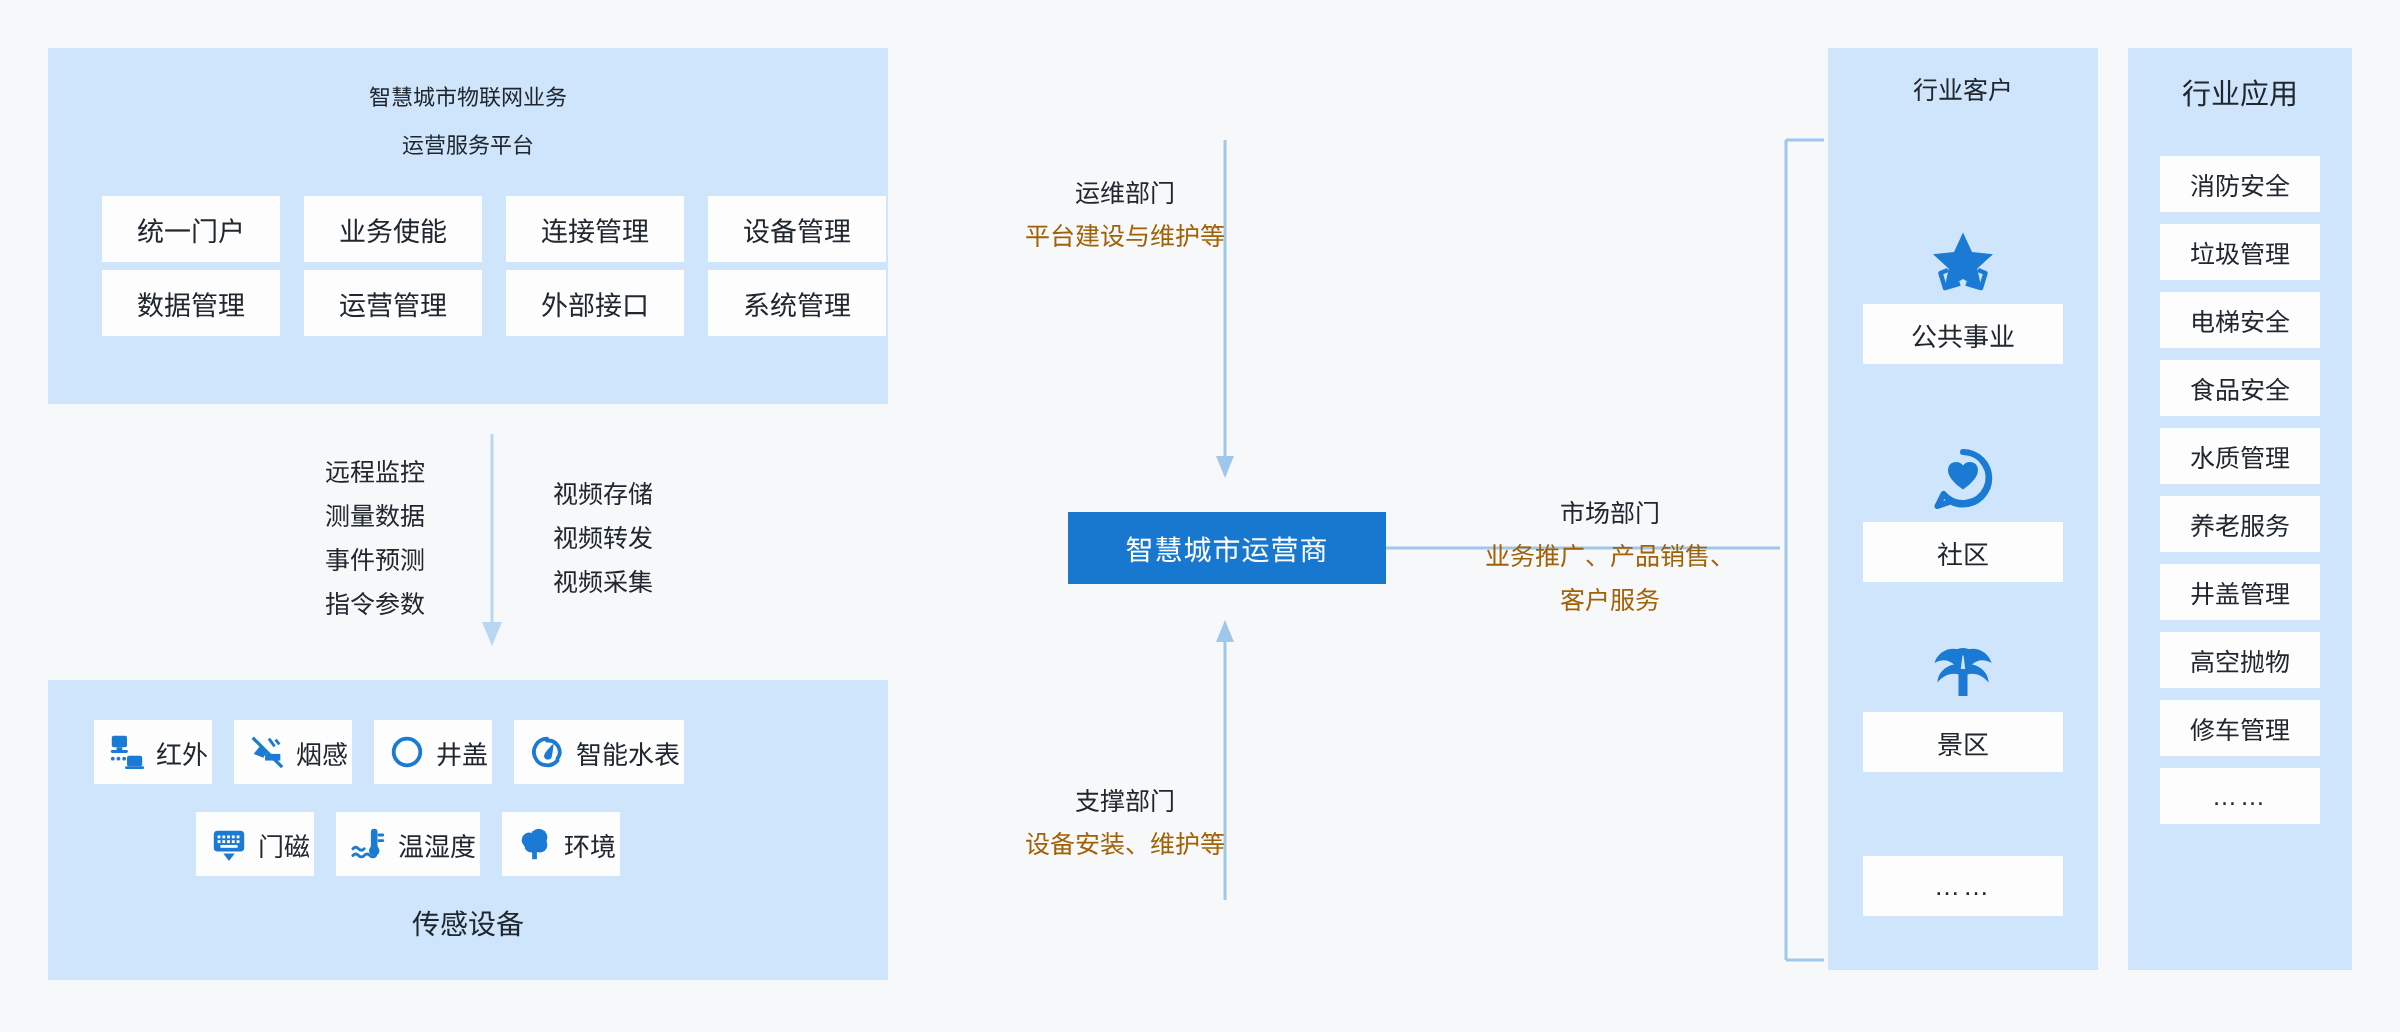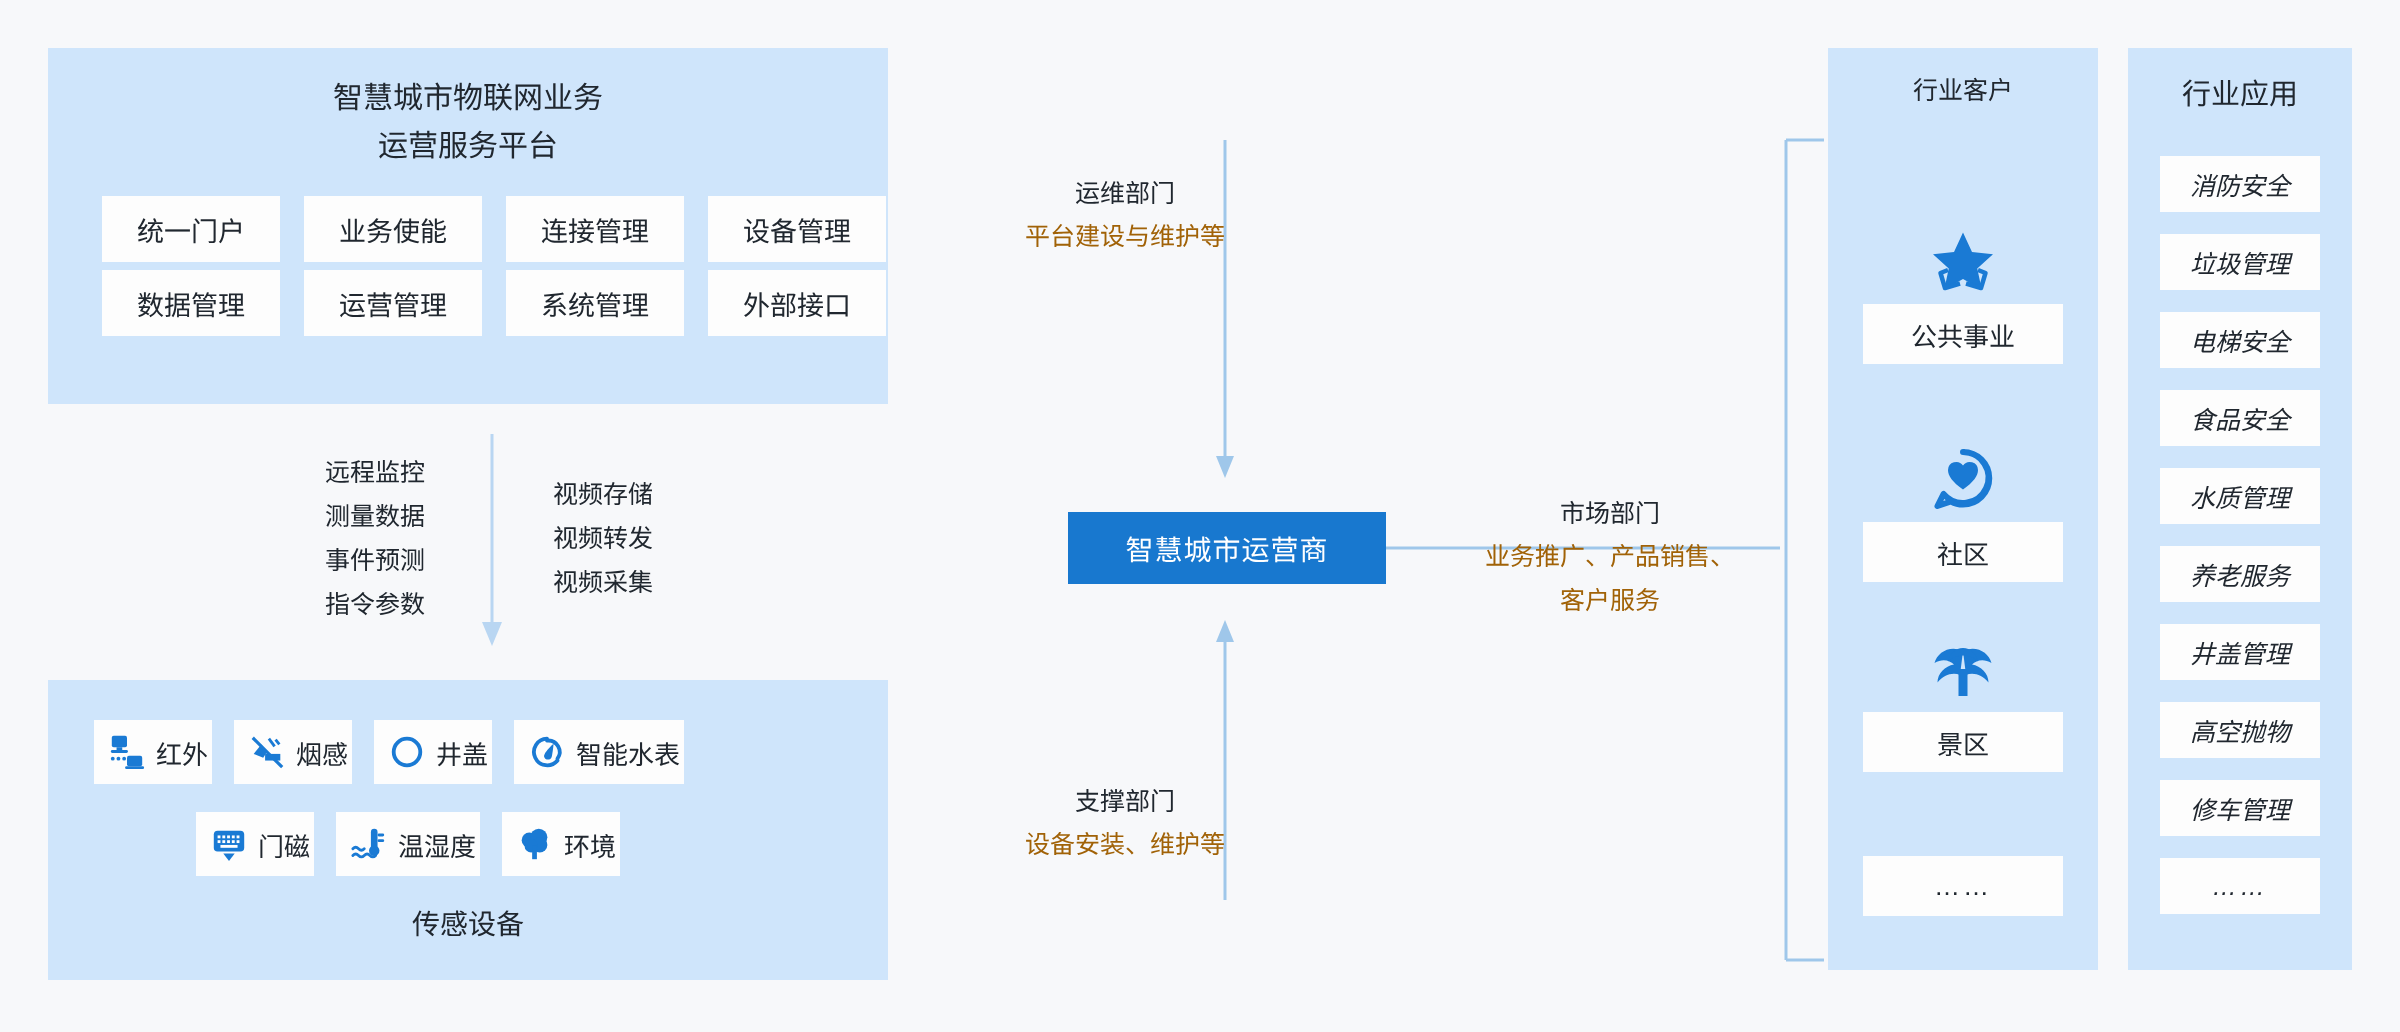--- a/index.html
+++ b/index.html
@@ -35,21 +35,21 @@
     align-items: center;
     justify-content: center;
     color: #20272f;
     box-sizing: border-box;
   }
 
   
   #platform-panel { left: 48px; top: 48px; width: 840px; height: 356px; }
   #platform-title {
     position: absolute; left: 0; top: 26px; width: 840px;
-    text-align: center; font-size: 30px; line-height: 48px; color: #20272f;
+    text-align: center; font-size: 22px; line-height: 48px; color: #20272f;
   }
   .platform-grid {
     position: absolute; left: 54px; top: 148px;
     display: grid;
     grid-template-columns: repeat(4, 178px);
     grid-auto-rows: 66px;
     gap: 8px 24px;
   }
   .platform-grid .chip { font-size: 27px; }
 
@@ -119,21 +119,21 @@
   #cust-3 { top: 808px; }
   #cust-3 .cust-label { font-size: 26px; letter-spacing: 3px; }
 
   #app-panel { left: 2128px; top: 48px; width: 224px; height: 922px; }
   #app-title {
     position: absolute; left: 0; top: 22px; width: 224px; text-align: center;
     font-size: 29px; color: #20272f;
   }
   #app-list {
     position: absolute; left: 32px; top: 108px;
-    display: flex; flex-direction: column; gap: 22px; font-style: italic;
+    display: flex; flex-direction: column; gap: 12px;
   }
   #app-list .chip { width: 160px; height: 56px; font-size: 25px; }
   #app-list .chip.dots { letter-spacing: 3px; }
 
   
   #connectors { position: absolute; left: 0; top: 0; width: 2400px; height: 1032px; pointer-events: none; }
 </style>
 </head>
 <body>
 
@@ -162,22 +162,22 @@
       <div>智慧城市物联网业务</div>
       <div>运营服务平台</div>
     </div>
     <div class="platform-grid">
       <div class="chip">统一门户</div>
       <div class="chip">业务使能</div>
       <div class="chip">连接管理</div>
       <div class="chip">设备管理</div>
       <div class="chip">数据管理</div>
       <div class="chip">运营管理</div>
+      <div class="chip">外部接口</div>
       <div class="chip">系统管理</div>
-      <div class="chip">外部接口</div>
     </div>
   </div>
 
   <div class="desc-list" id="desc-left">
     <div>远程监控</div>
     <div>测量数据</div>
     <div>事件预测</div>
     <div>指令参数</div>
   </div>
   <div class="desc-list" id="desc-right">

